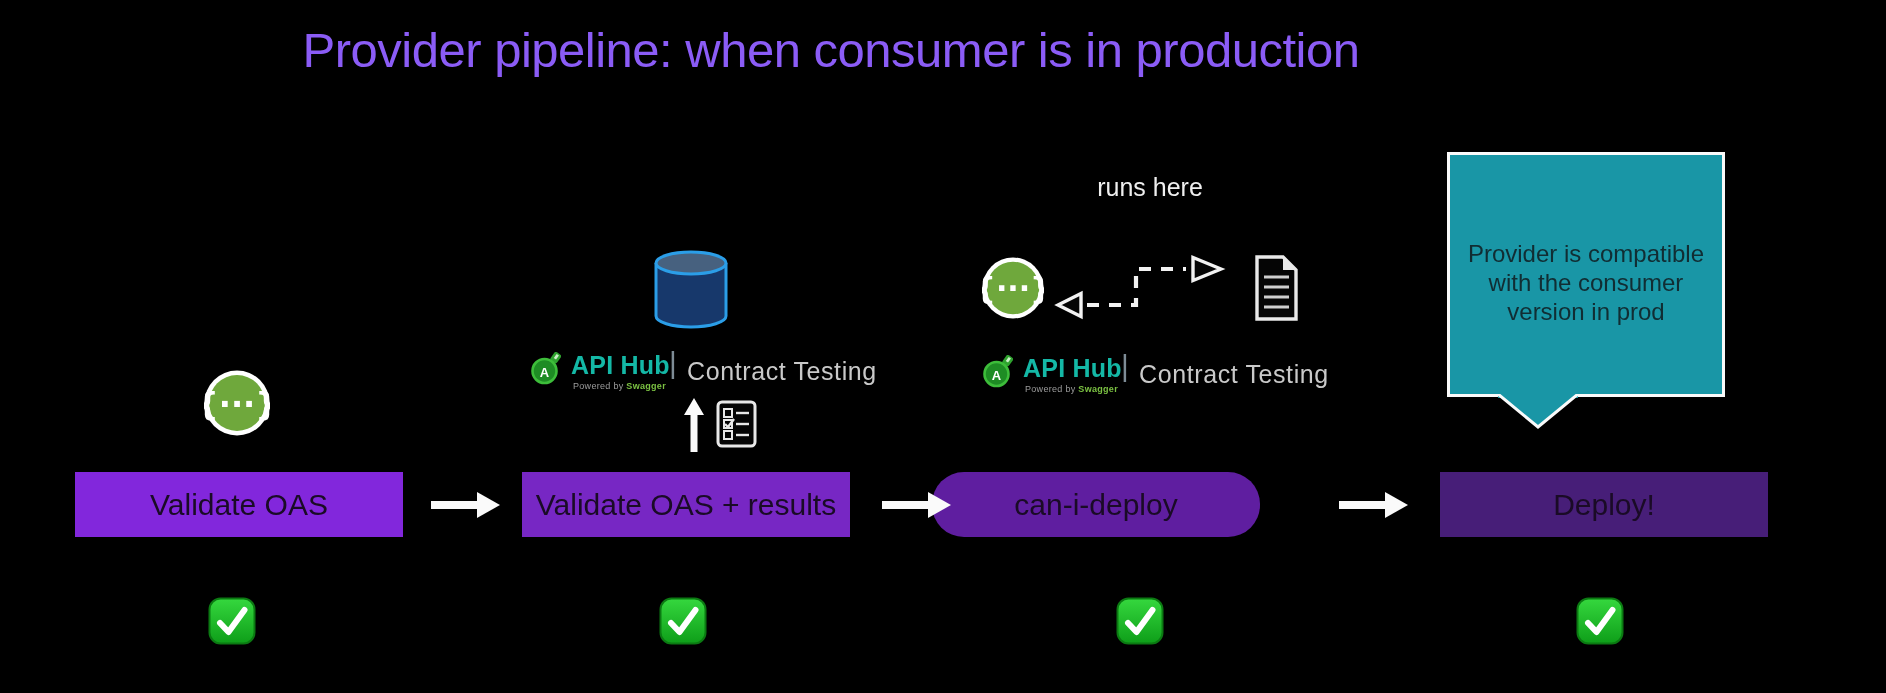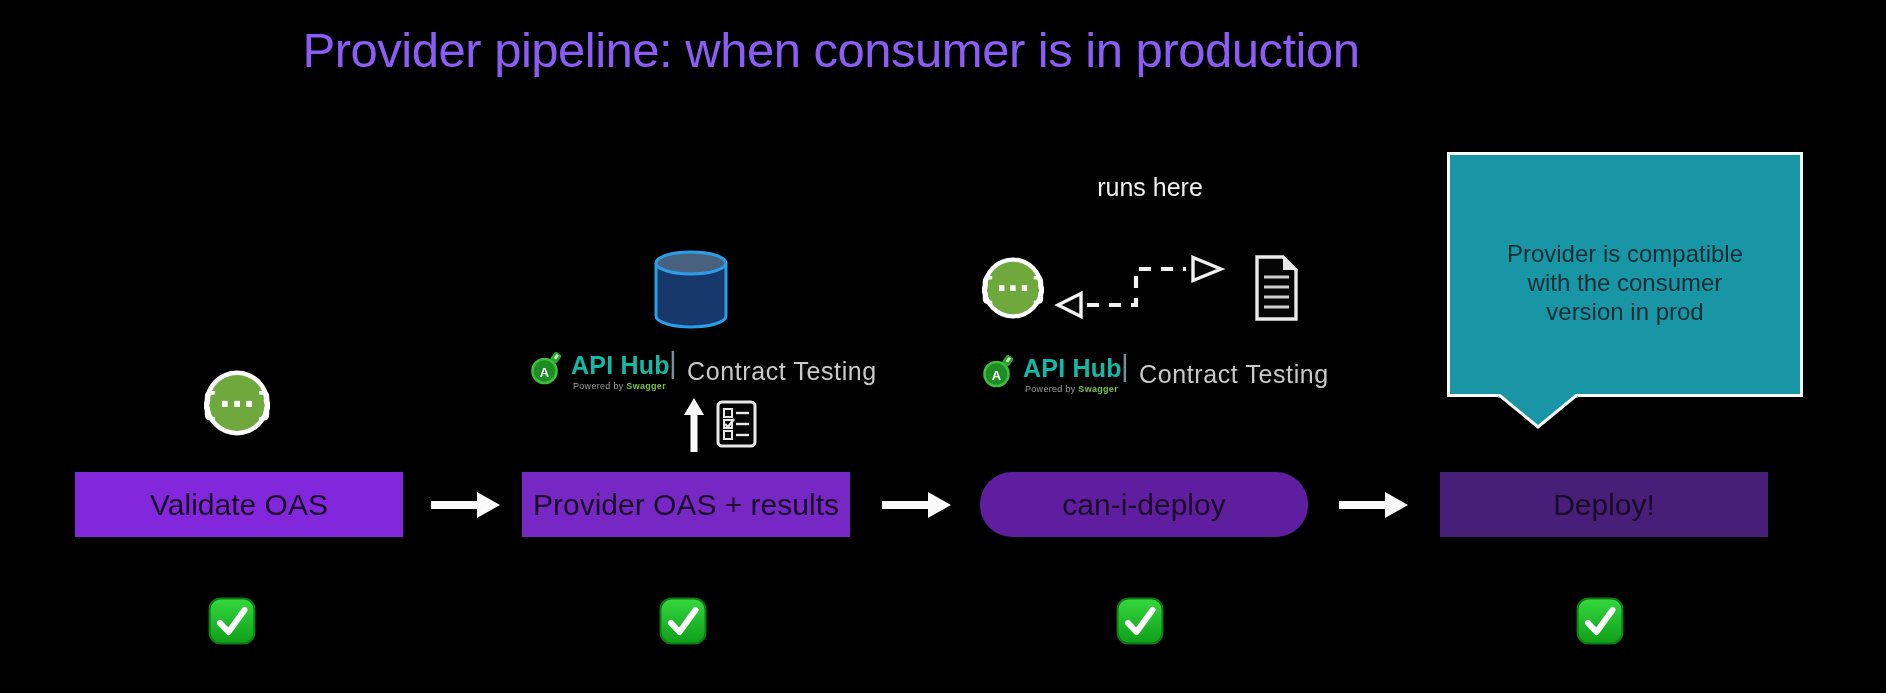--- a/index.html
+++ b/index.html
@@ -11,40 +11,40 @@
     position:absolute;left:0;top:22px;width:1662px;text-align:center;
     font-size:49px;color:#8b5cf6;font-weight:400;letter-spacing:-0.5px;
   }
   .abs{position:absolute;}
   
   .step{
     position:absolute;top:472px;height:65px;width:328px;
     display:flex;align-items:center;justify-content:center;
     font-size:30px;color:#1A0B26;
   }
-  .step1{left:75px;} .step2{left:522px;} .step3{left:980px;border-radius:32px;} .step4{left:1440px;}
+  .step1{left:75px;} .step2{left:522px;} .step3{left:932px;border-radius:32px;} .step4{left:1440px;}
   
   .flow-arrow{position:absolute;top:490px;width:72px;height:30px;}
   .fa1{left:429px;} .fa2{left:880px;} .fa3{left:1337px;}
   
   .cross-note{
     position:absolute;left:950px;top:172px;width:400px;text-align:center;
     font-size:25px;line-height:30px;color:#EFEFEF;
   }
   
   .apihub{position:absolute;width:340px;height:42px;}
   .apihub .badge{position:absolute;left:0;top:2px;}
   .apihub .brand{position:absolute;left:40px;top:1px;font-size:25px;font-weight:700;color:#14b8a6;letter-spacing:0.2px;}
   .apihub .powered{position:absolute;left:42px;top:31px;font-size:9px;color:#9C9C9C;letter-spacing:0.3px;white-space:nowrap;}
   .apihub .powered .sw{color:#7BC142;font-weight:700;}
   .apihub .divider{position:absolute;left:138px;top:-4px;font-size:30px;font-weight:300;color:#7E8C96;}
   .apihub .product{position:absolute;left:156px;top:7px;font-size:25px;font-weight:300;color:#C9C9C9;letter-spacing:0.6px;white-space:nowrap;}
   
   .callout{
-    position:absolute;left:1447px;top:152px;width:356px;height:245px;
+    position:absolute;left:1447px;top:152px;width:278px;height:245px;
     border:3px solid #FAFAFA;box-sizing:border-box;
     text-align:center;color:#112D33;font-size:24px;line-height:29px;
     padding-top:84px;
   }
   .callout-tail{position:absolute;left:1490px;top:394px;}
   .check{position:absolute;top:597px;width:48px;height:48px;}
   .ck1{left:208px;} .ck2{left:659px;} .ck3{left:1116px;} .ck4{left:1576px;}
   .swg-text{font-family:"DejaVu Sans",sans-serif;font-weight:bold;}
 </style>
 </head>
@@ -143,21 +143,21 @@
   </div>
   <svg class="callout-tail" width="96" height="38" viewBox="0 0 96 38">
     <rect x="8" y="0" width="80" height="4" fill="#1996A6"></rect>
     <path d="M8,0 L48,33 L88,0" fill="#1996A6" stroke="#FAFAFA" stroke-width="3"></path>
   </svg>
 
   <div class="step step1" style="background-color: rgb(130, 39, 220);">
     <span>Validate OAS</span>
   </div>
   <div class="step step2" style="background-color: rgb(119, 39, 196);">
-    <span>Provider OAS + results</span>
+    <span>Validate OAS + results</span>
   </div>
   <div class="step step3" style="background-color: rgb(95, 30, 160);">
     <span>can-i-deploy</span>
   </div>
   <div class="step step4" style="background-color: rgb(71, 30, 120);">
     <span>Deploy!</span>
   </div>
 
   <svg class="flow-arrow fa1" viewBox="0 0 72 30">
     <rect x="2" y="11" width="47" height="8" fill="#FAFAFA"></rect>

